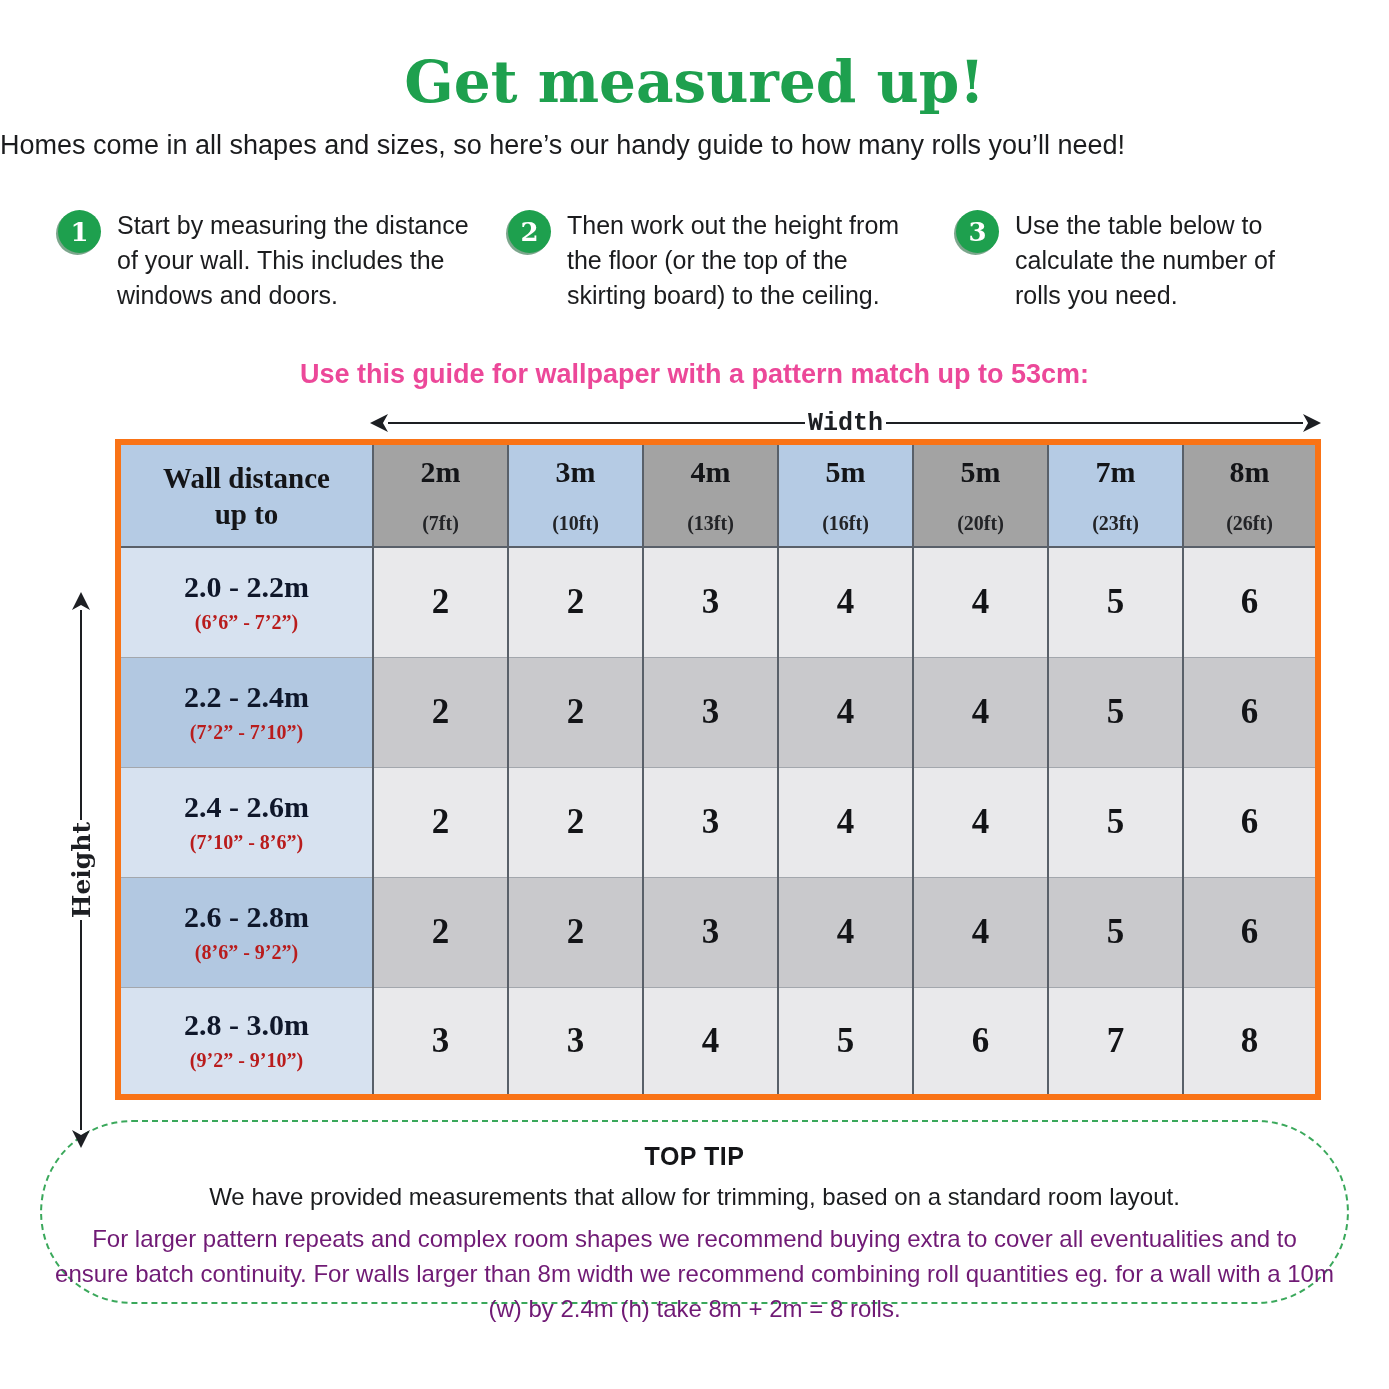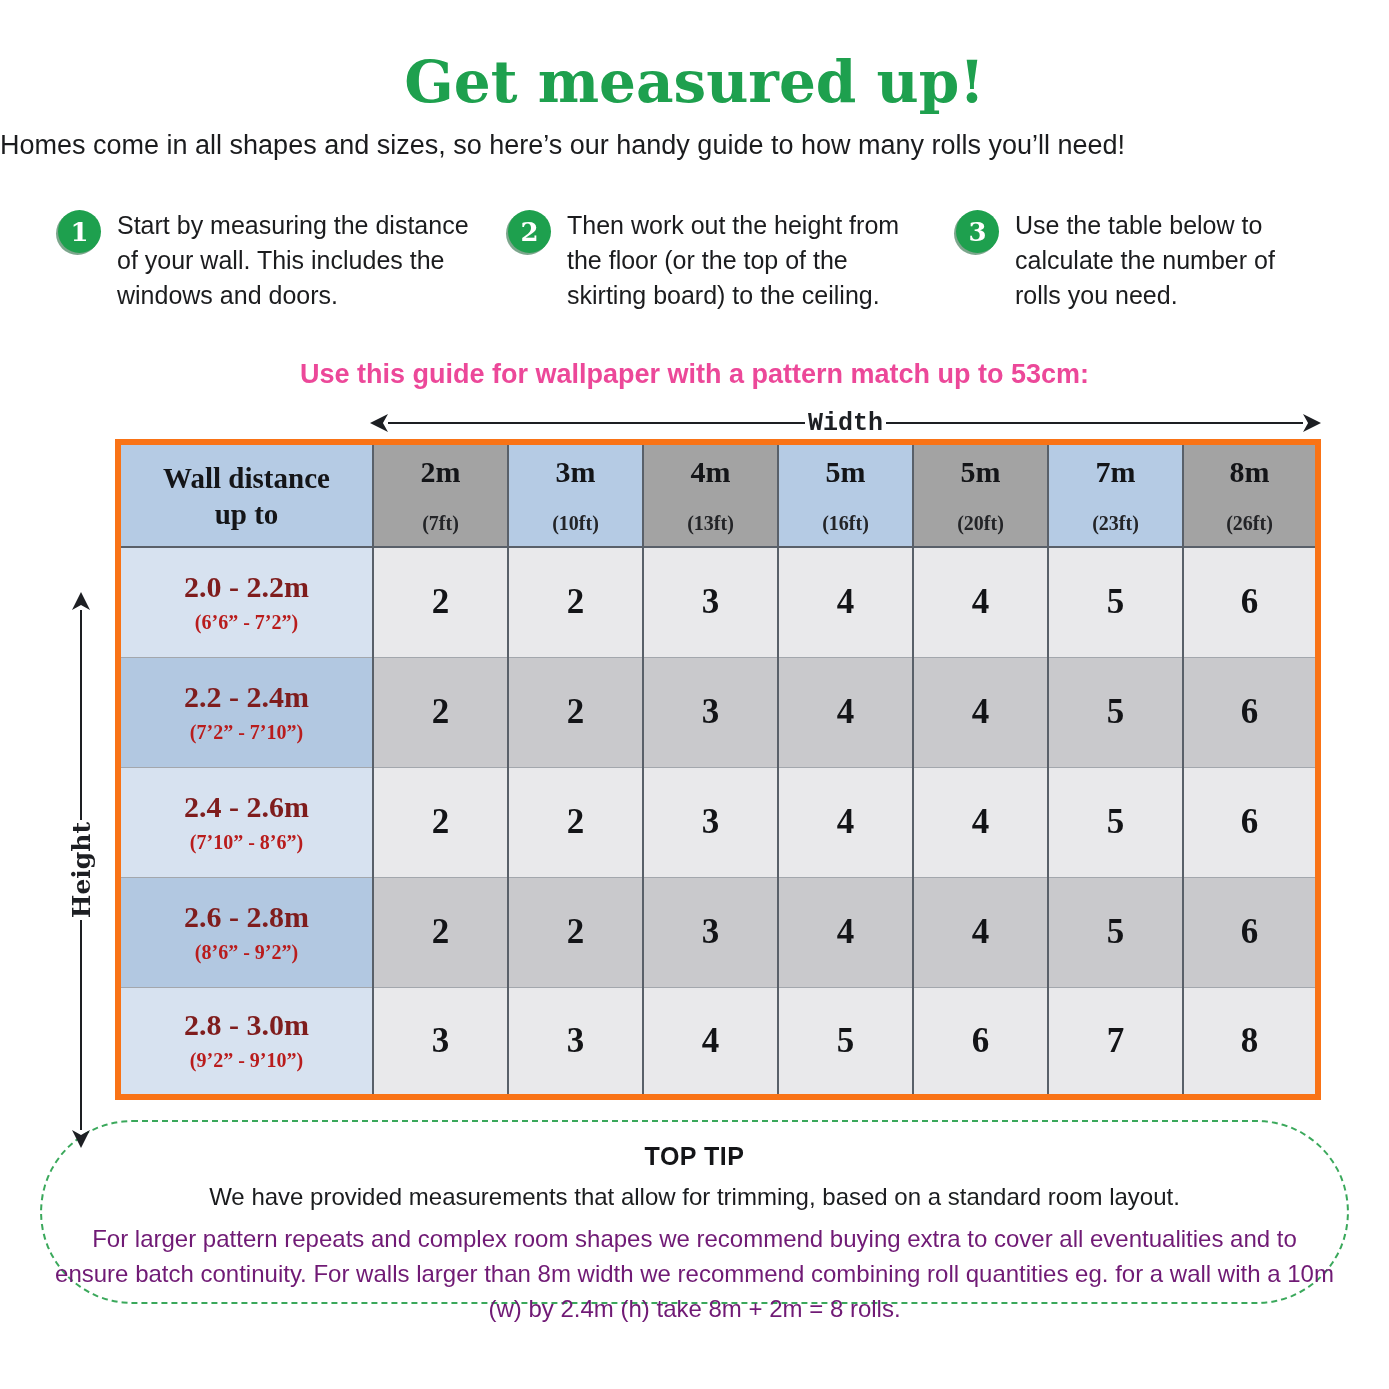--- a/index.html
+++ b/index.html
@@ -70,21 +70,21 @@
   table.rolls th, table.rolls td {
     border-left:2px solid #596069; border-right:2px solid #596069;
     border-top:1px solid #a3a7ad; border-bottom:1px solid #a3a7ad;
     text-align:center; vertical-align:middle; padding:0;
   }
   tr.head-row th { height:105px; border-bottom:2px solid #596069; }
   tr.data-row td, tr.data-row th { height:110px; }
   .hdr-metric { font-size:30px; font-weight:bold; color:#141518; line-height:32px; }
   .hdr-imperial { font-size:20px; color:#232427; margin-top:24px; }
   .corner { font-size:29px; font-weight:bold; line-height:36px; color:#141518; }
-  .row-metric { font-size:30px; font-weight:bold; color:#7f1d1d; line-height:32px; }
+  .row-metric { font-size:30px; font-weight:bold; color:#0f172a; line-height:32px; }
   .row-imperial { font-size:20px; color:#b91c1c; margin-top:8px; }
   .val { font-size:35px; font-weight:bold; color:#131417; }
   .bg-blue-dark  { background:#b5cbe4; }
   .bg-blue-light { background:#a3a3a3; }
   .bg-rowblue-dark  { background:#b2c8e1; }
   .bg-rowblue-light { background:#d7e2f0; }
   .bg-gray-dark  { background:#c9c9cc; }
   .bg-gray-light { background:#e9e9eb; }
   
   .top-tip {

